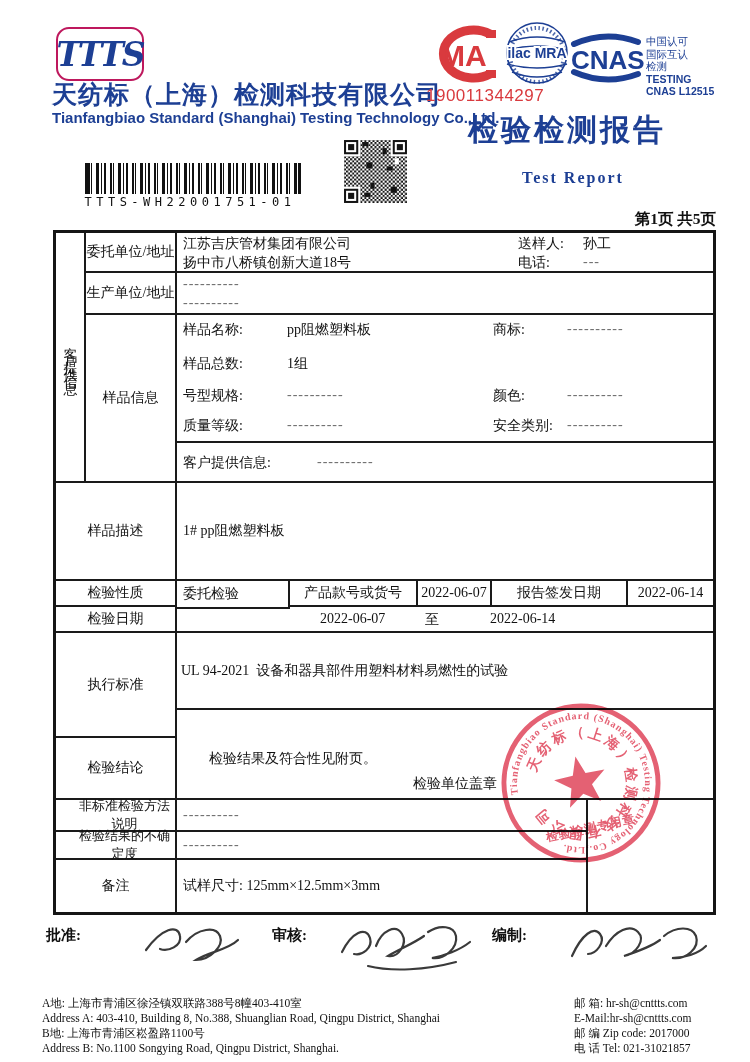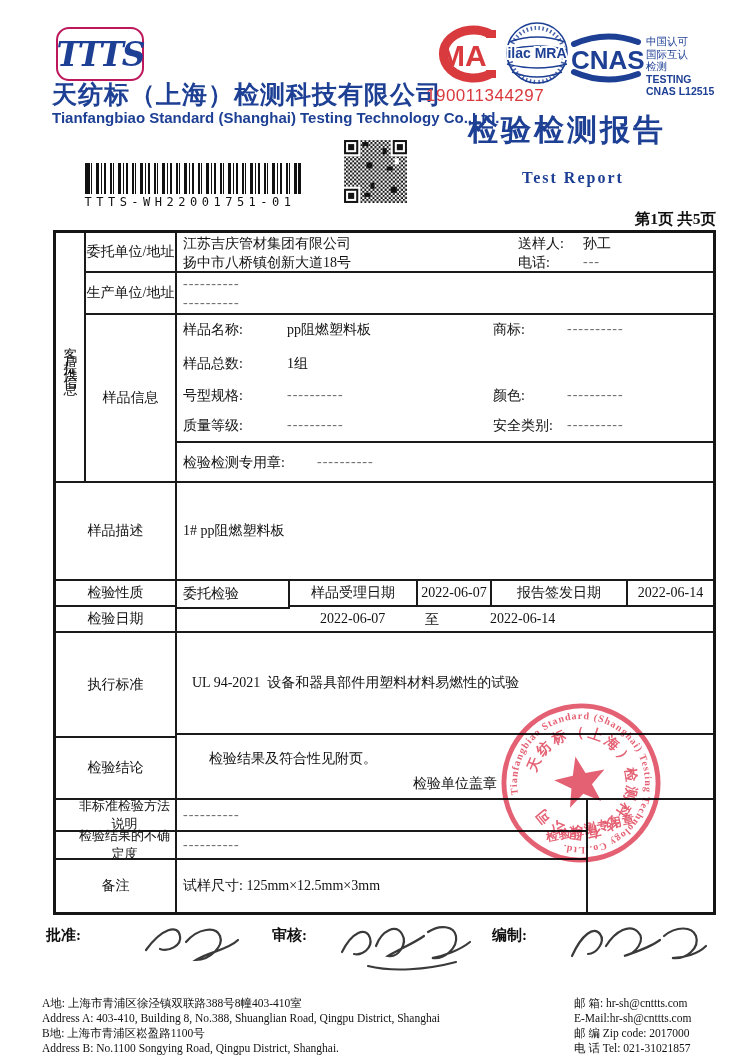--- a/index.html
+++ b/index.html
@@ -161,43 +161,43 @@
       <span class="abs dash" style="left:110px;top:72px">----------</span>
       <span class="abs" style="left:316px;top:72px">颜色:</span>
       <span class="abs dash" style="left:390px;top:72px">----------</span>
 
       <span class="abs" style="left:6px;top:102px">质量等级:</span>
       <span class="abs dash" style="left:110px;top:102px">----------</span>
       <span class="abs" style="left:316px;top:102px">安全类别:</span>
       <span class="abs dash" style="left:390px;top:102px">----------</span>
     </div>
     <div class="cell bB" style="left:121px;top:210px;width:536px;height:40px">
-      <span class="abs" style="left:6px;top:11px">检验检测专用章:</span>
+      <span class="abs" style="left:6px;top:11px">客户提供信息:</span>
       <span class="abs dash" style="left:140px;top:11px">----------</span>
     </div>
 
     <div class="cell bR bB lbl" style="left:0;top:250px;width:121px;height:98px">样品描述</div>
     <div class="cell bB vmid" style="left:121px;top:250px;width:536px;height:98px;padding-left:6px">1# pp阻燃塑料板</div>
 
     <div class="cell bR bB lbl" style="left:0;top:348px;width:121px;height:26px">检验性质</div>
     <div class="cell bR bB vmid" style="left:121px;top:348px;width:113px;height:28px;padding-left:6px">委托检验</div>
-    <div class="cell bR bB lbl" style="left:234px;top:348px;width:128px;height:26px">样品受理日期</div>
+    <div class="cell bR bB lbl" style="left:234px;top:348px;width:128px;height:26px">产品款号或货号</div>
     <div class="cell bR bB lbl" style="left:362px;top:348px;width:74px;height:26px">2022-06-07</div>
     <div class="cell bR bB lbl" style="left:436px;top:348px;width:136px;height:26px">报告签发日期</div>
     <div class="cell bB lbl" style="left:572px;top:348px;width:85px;height:26px">2022-06-14</div>
 
     <div class="cell bR bB lbl" style="left:0;top:374px;width:121px;height:26px">检验日期</div>
     <div class="cell bB" style="left:121px;top:374px;width:536px;height:26px">
       <span class="abs" style="left:143px;top:4px">2022-06-07</span>
       <span class="abs" style="left:248px;top:4px">至</span>
       <span class="abs" style="left:313px;top:4px">2022-06-14</span>
     </div>
 
     <div class="cell bR bB lbl" style="left:0;top:400px;width:121px;height:105px">执行标准</div>
-    <div class="cell bB vmid" style="left:121px;top:400px;width:536px;height:102px;padding-left:15px;white-space:pre">UL 94-2021  设备和器具部件用塑料材料易燃性的试验</div>
+    <div class="cell bB vmid" style="left:121px;top:400px;width:536px;height:77px;padding-left:4px;white-space:pre">UL 94-2021  设备和器具部件用塑料材料易燃性的试验</div>
 
     <div class="cell bR bB lbl" style="left:0;top:505px;width:121px;height:62px">检验结论</div>
     <div class="cell bB" style="left:121px;top:505px;width:536px;height:62px">
       <span class="abs" style="left:32px;top:12px">检验结果及符合性见附页。</span>
       <span class="abs" style="left:236px;bottom:5px">检验单位盖章</span>
     </div>
 
     <div class="cell bR bB lbl small-lbl" style="left:0;top:567px;width:121px;height:32px">非标准检验方法说明</div>
     <div class="cell bR bB vmid dash" style="left:121px;top:567px;width:411px;height:32px;padding-left:6px">----------</div>
 

